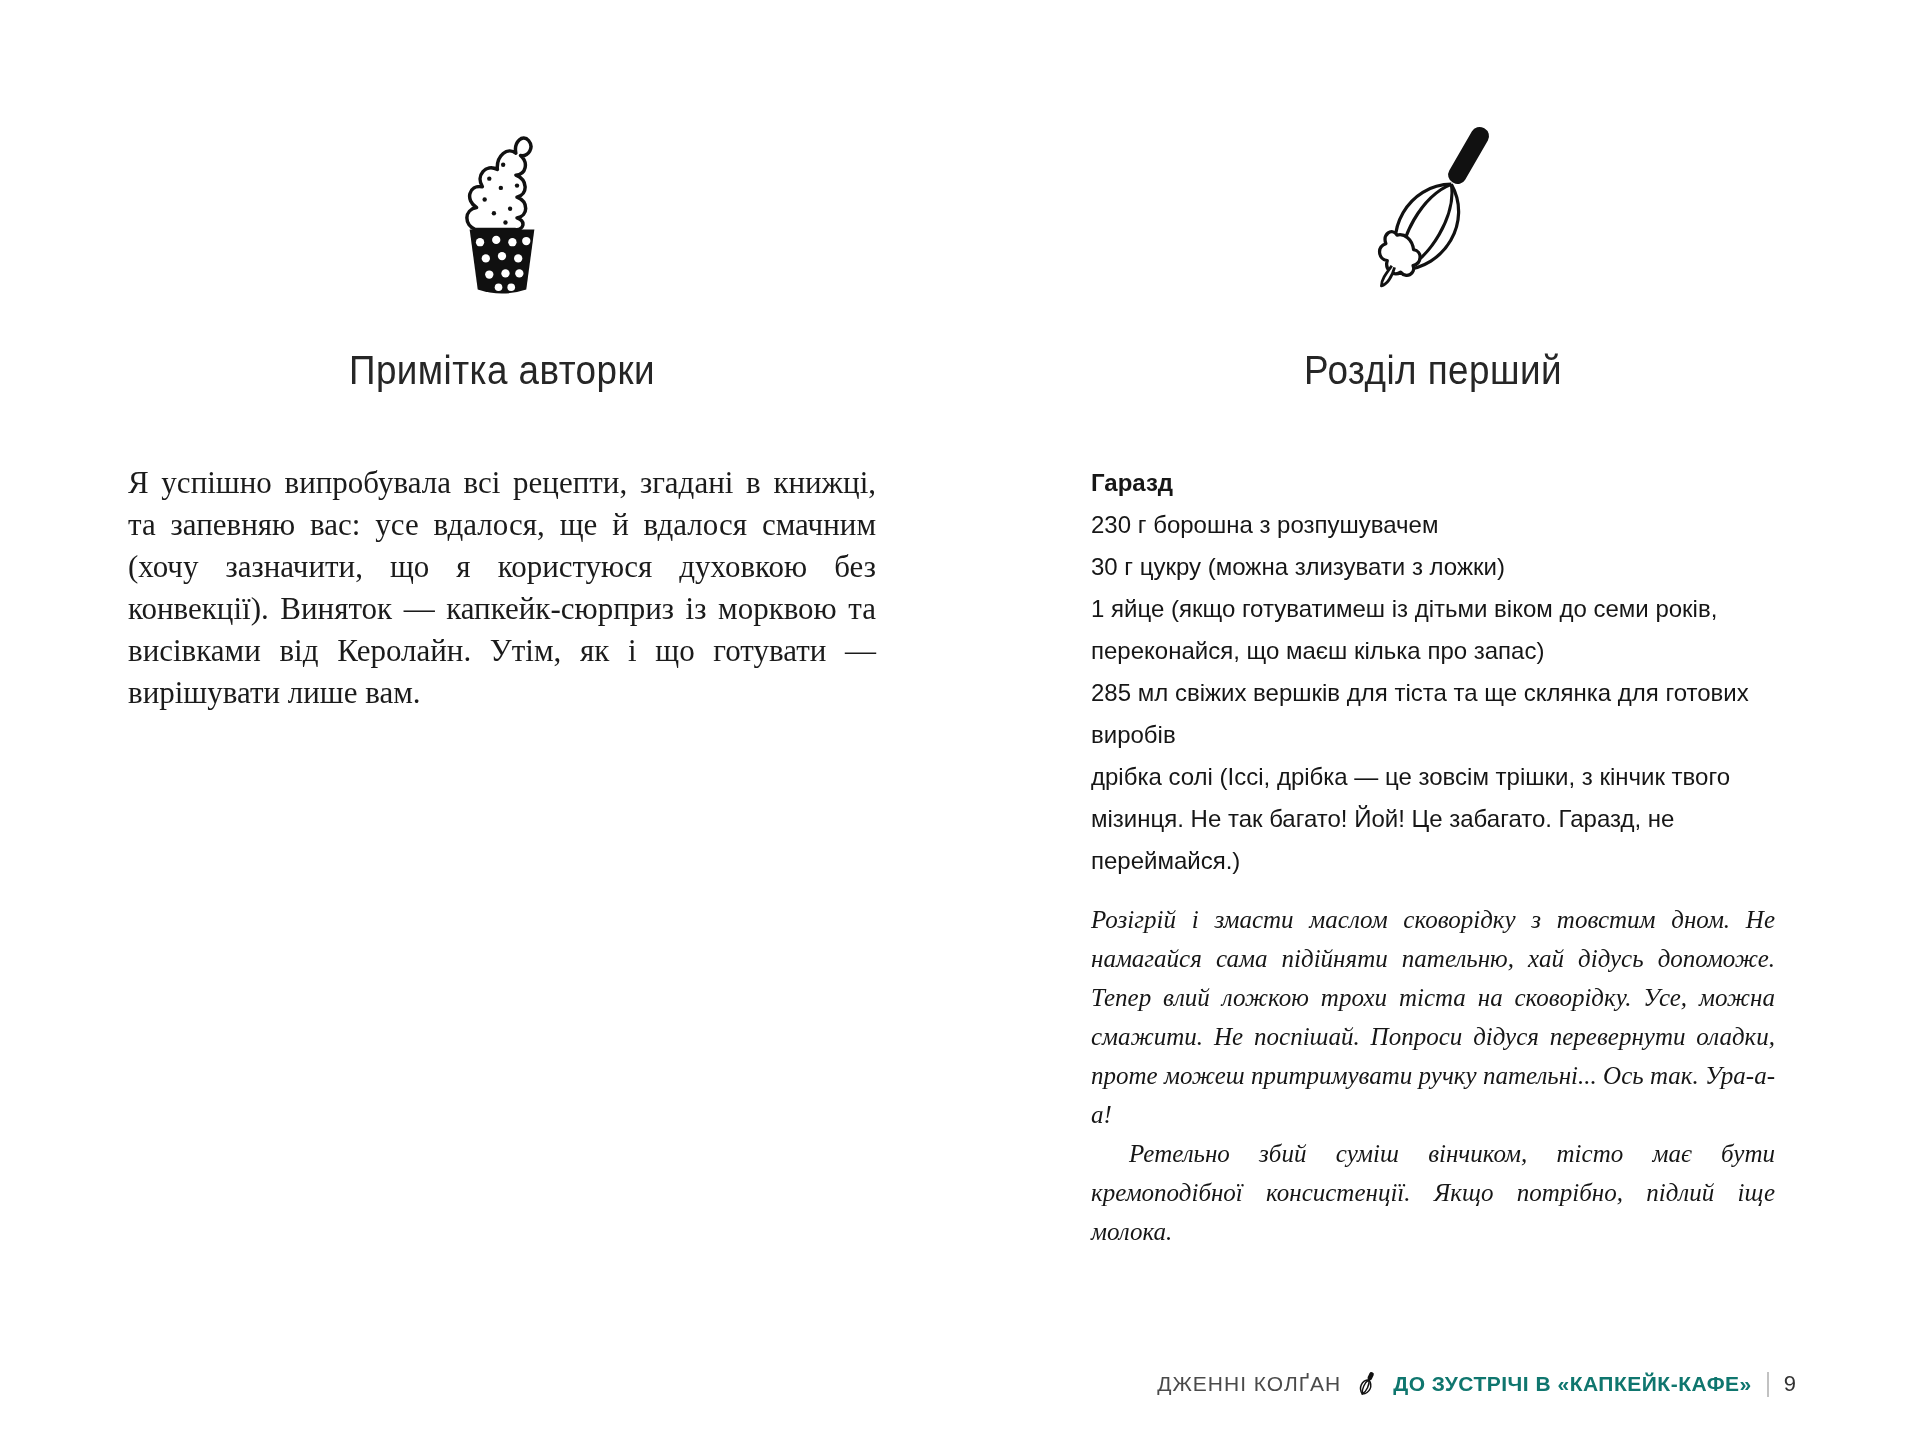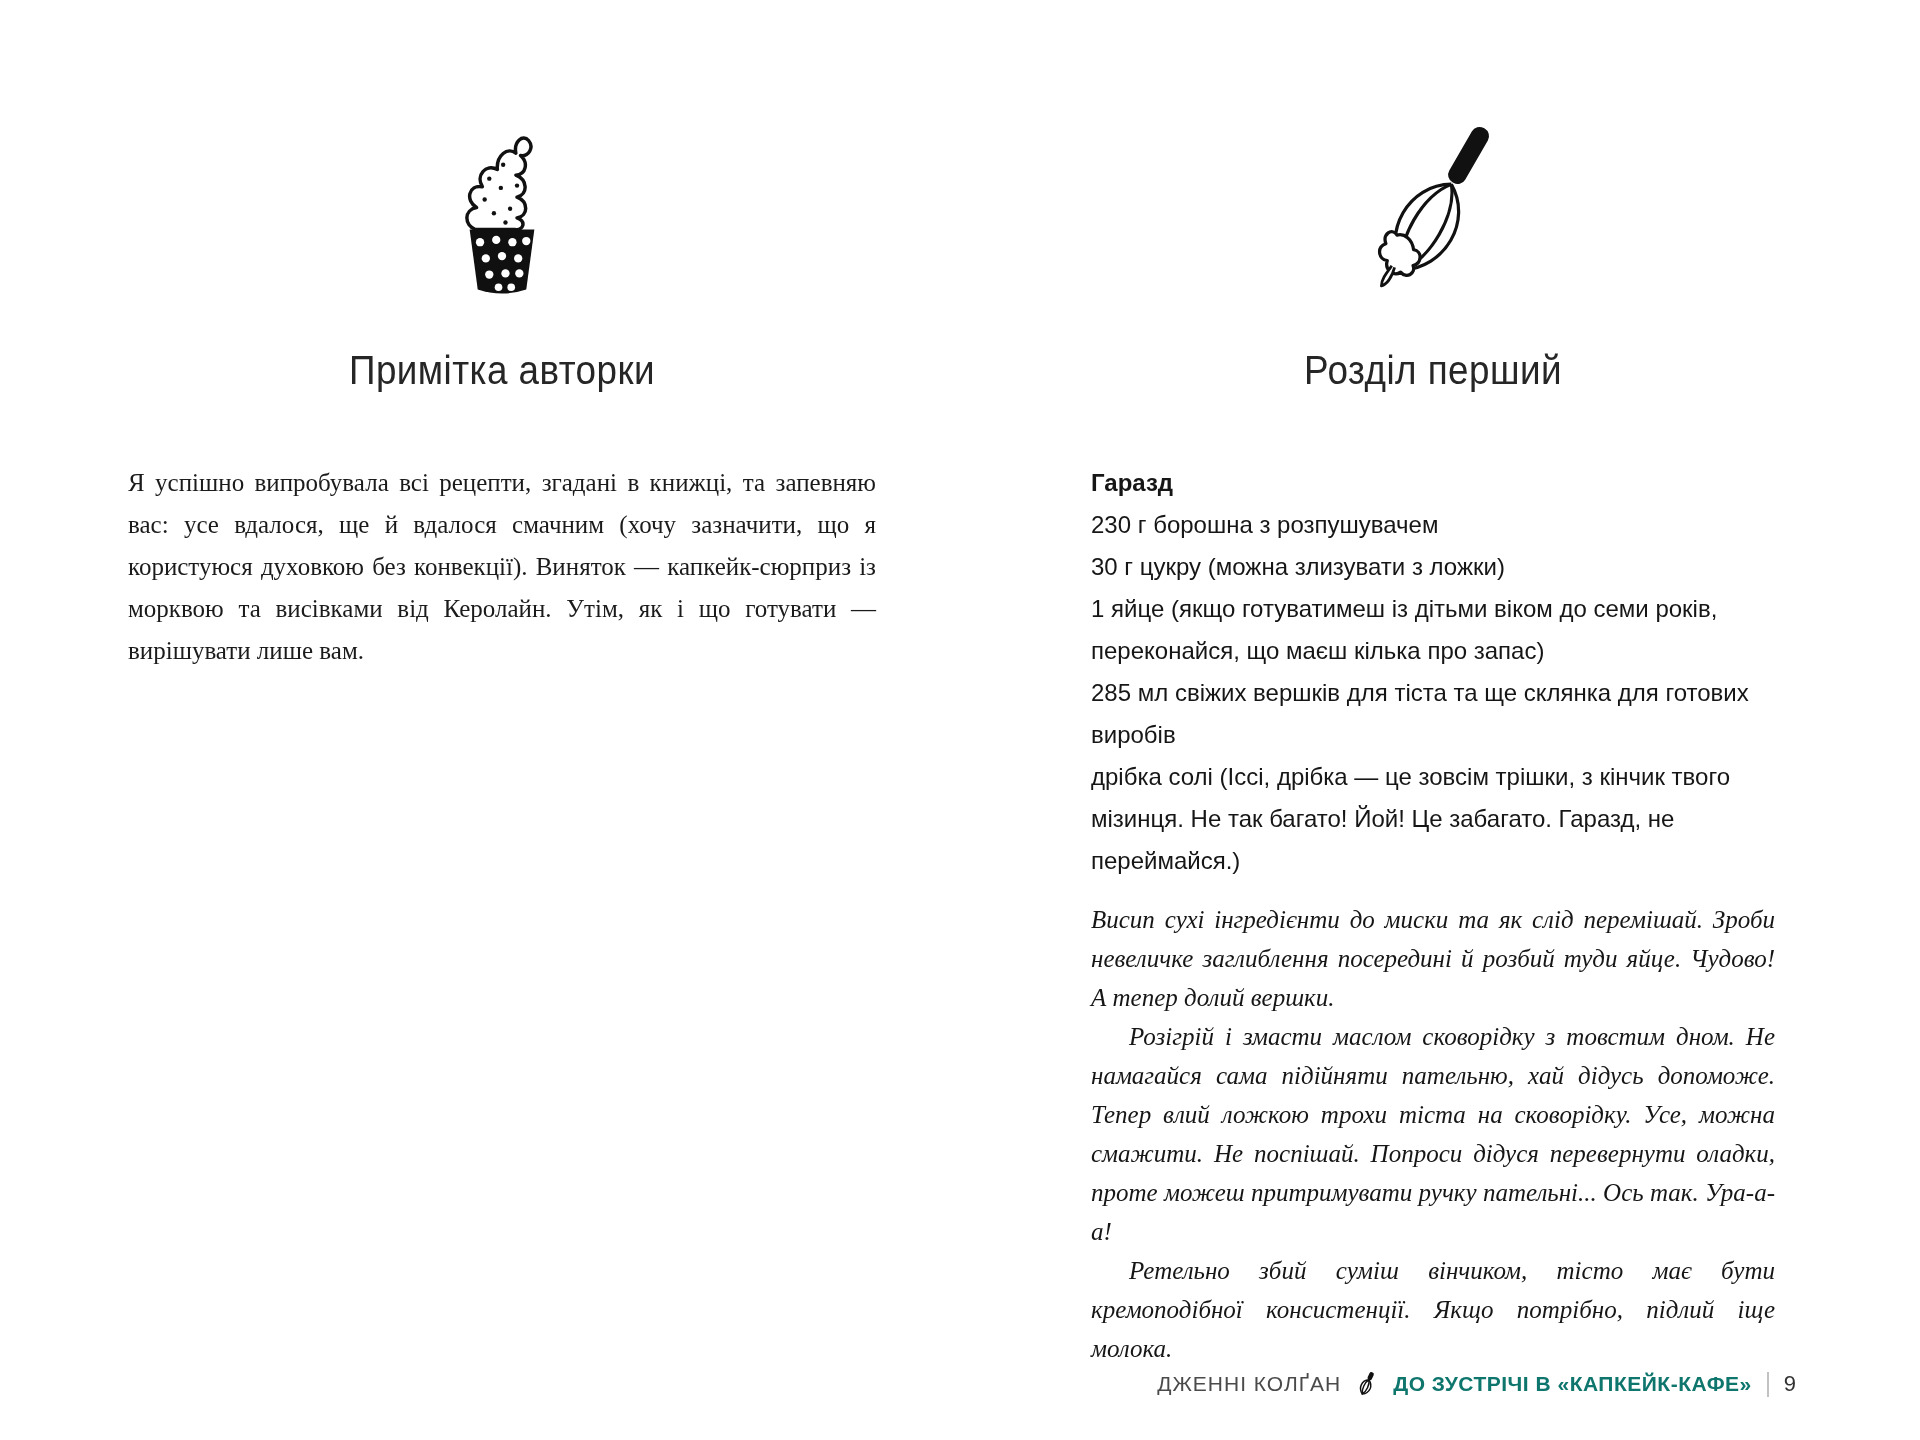--- a/index.html
+++ b/index.html
@@ -48,21 +48,21 @@
     letter-spacing: 0.5px;
   }
 
   .body-text {
     position: absolute;
     top: 462px;
     left: 0;
     width: 100%;
     margin: 0;
     font-family: "Liberation Serif", serif;
-    font-size: 25px;
+    font-size: 31px;
     line-height: 42px;
     text-align: justify;
     color: #1b1b1b;
   }
 
   .recipe {
     position: absolute;
     top: 462px;
     left: 0;
     width: 100%;
@@ -188,21 +188,20 @@
     <div class="recipe">
       <p class="recipe-name">Гаразд</p>
       <p>230 г борошна з розпушувачем</p>
       <p>30 г цукру (можна злизувати з ложки)</p>
       <p>1 яйце (якщо готуватимеш із дітьми віком до семи років, переконайся, що маєш кілька про запас)</p>
       <p>285 мл свіжих вершків для тіста та ще склянка для готових виробів</p>
       <p>дрібка солі (Іссі, дрібка — це зовсім трішки, з кінчик твого мізинця. Не так багато! Йой! Це забагато. Гаразд, не переймайся.)</p>
     </div>
 
     <div class="instructions">
-      <p>Висип сухі інгредієнти до миски та як слід перемішай. Зроби невеличке заглиблення посередині й розбий туди яйце. Чудово! А тепер долий вершки.</p>
       <p>Розігрій і змасти маслом сковорідку з товстим дном. Не намагайся сама підійняти пательню, хай дідусь допоможе. Тепер влий ложкою трохи тіста на сковорідку. Усе, можна смажити. Не поспішай. Попроси дідуся перевернути оладки, проте можеш притримувати ручку пательні... Ось так. Ура-а-а!</p>
       <p>Ретельно збий суміш вінчиком, тісто має бути кремоподібної консистенції. Якщо потрібно, підлий іще молока.</p>
     </div>
 
   </section>
 
   <footer class="footer">
     <span class="author">ДЖЕННІ КОЛҐАН</span>
     <span class="f-icon">
       <svg width="22" height="28" viewBox="0 0 24 30" aria-hidden="true">

